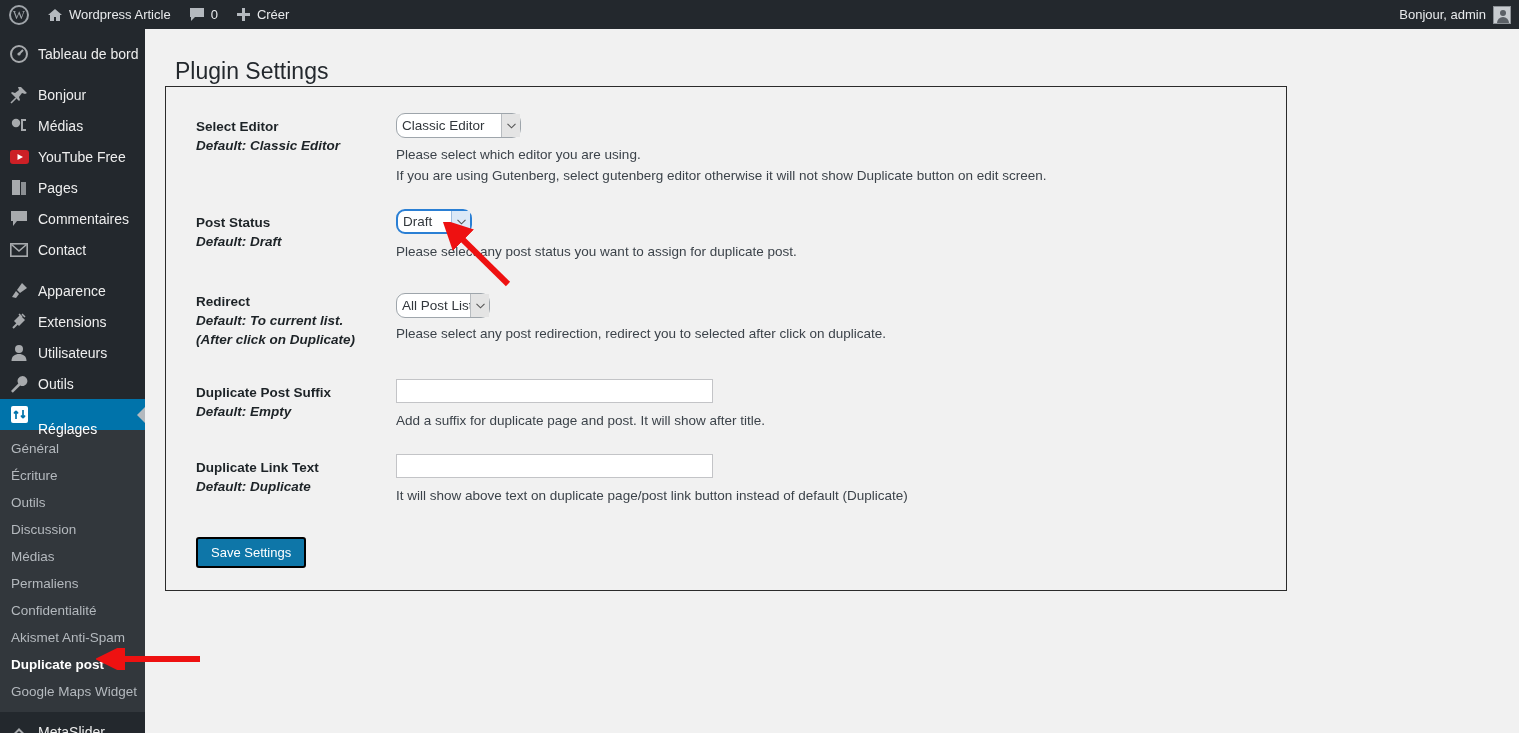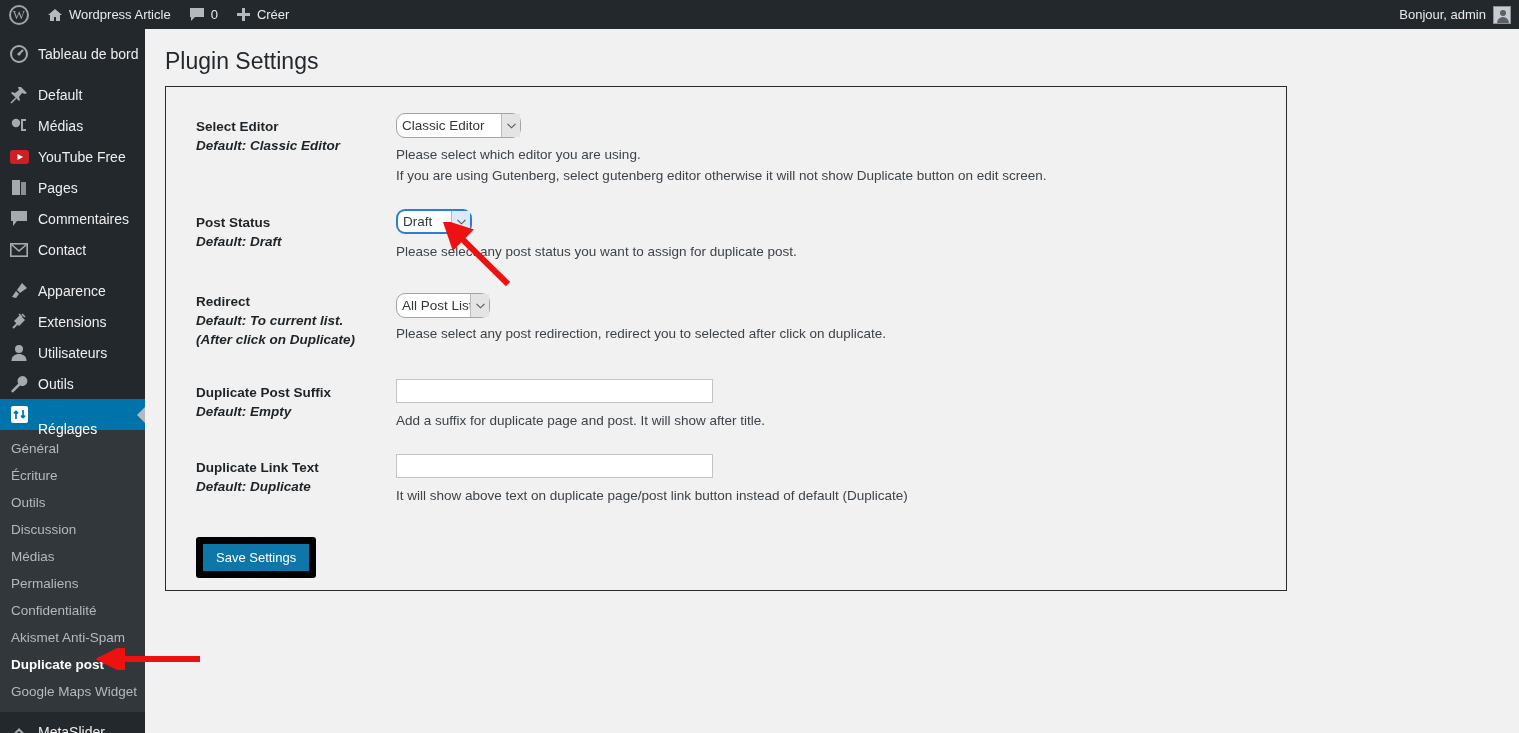--- a/index.html
+++ b/index.html
@@ -85,21 +85,21 @@
   }
   .submenu-item.current { color: #fff; font-weight: bold; }
 
   
   #wpcontent {
     position: absolute; top: 29px; left: 145px;
     width: 1374px; height: 704px;
     background: #f1f1f1;
   }
   #page-title {
-    margin: 0; padding: 18px 8px 0 20px;
+    margin: 10px; padding: 18px 8px 0 20px;
     font-size: 23px; font-weight: 400; color: #23282d;
     line-height: 1.3;
   }
   #settings-panel {
     position: absolute; left: 20px; top: 57px;
     width: 1122px; height: 505px;
     border: 1px solid #2b2b2b;
     background: #f1f1f1;
   }
   .form-row { position: absolute; left: 0; width: 100%; }
@@ -143,21 +143,21 @@
     font-size: 13.5px; color: #32373c;
     width: 317px; height: 24px;
     padding: 2px 6px;
     background: #fff;
     border: 1px solid #c3c4c7;
     border-radius: 0;
   }
   #save-settings {
     position: absolute; left: 30px; top: 450px;
     background: #0e76a8; color: #fff;
-    border: 7px solid #000000; border-radius: 3px;
+    border: 2px solid #000000; border-radius: 3px;
     font-family: "Liberation Sans", sans-serif;
     font-size: 13px; padding: 7px 13px;
     cursor: pointer; line-height: 1;
   }
 
   
   .annot { position: absolute; pointer-events: none; z-index: 80; }
 </style>
 </head>
 <body>
@@ -213,21 +213,21 @@
 
   <div class="menu-sep"></div>
 
   <div class="menu-item">
     <span class="menu-icon">
       <svg width="18" height="18" viewBox="0 0 18 18">
         <path d="M11 1 l6 6 -2 1 -3 -1 -3 4 1 3 -1 1 -8 -8 1 -1 3 1 4 -3 -1 -3 Z" fill="#a7aaad"></path>
         <path d="M6 12 L1 17" stroke="#a7aaad" stroke-width="1.6"></path>
       </svg>
     </span>
-    <span class="mlabel">Default</span>
+    <span class="mlabel">Bonjour</span>
   </div>
 
   <div class="menu-item">
     <span class="menu-icon">
       <svg width="18" height="18" viewBox="0 0 18 18">
         <circle cx="6" cy="6" r="4.2" fill="#a7aaad"></circle>
         <rect x="11" y="2" width="2" height="12" fill="#a7aaad"></rect>
         <rect x="11" y="2" width="5" height="2" fill="#a7aaad"></rect>
         <rect x="11" y="12" width="5" height="2" fill="#a7aaad"></rect>
       </svg>

